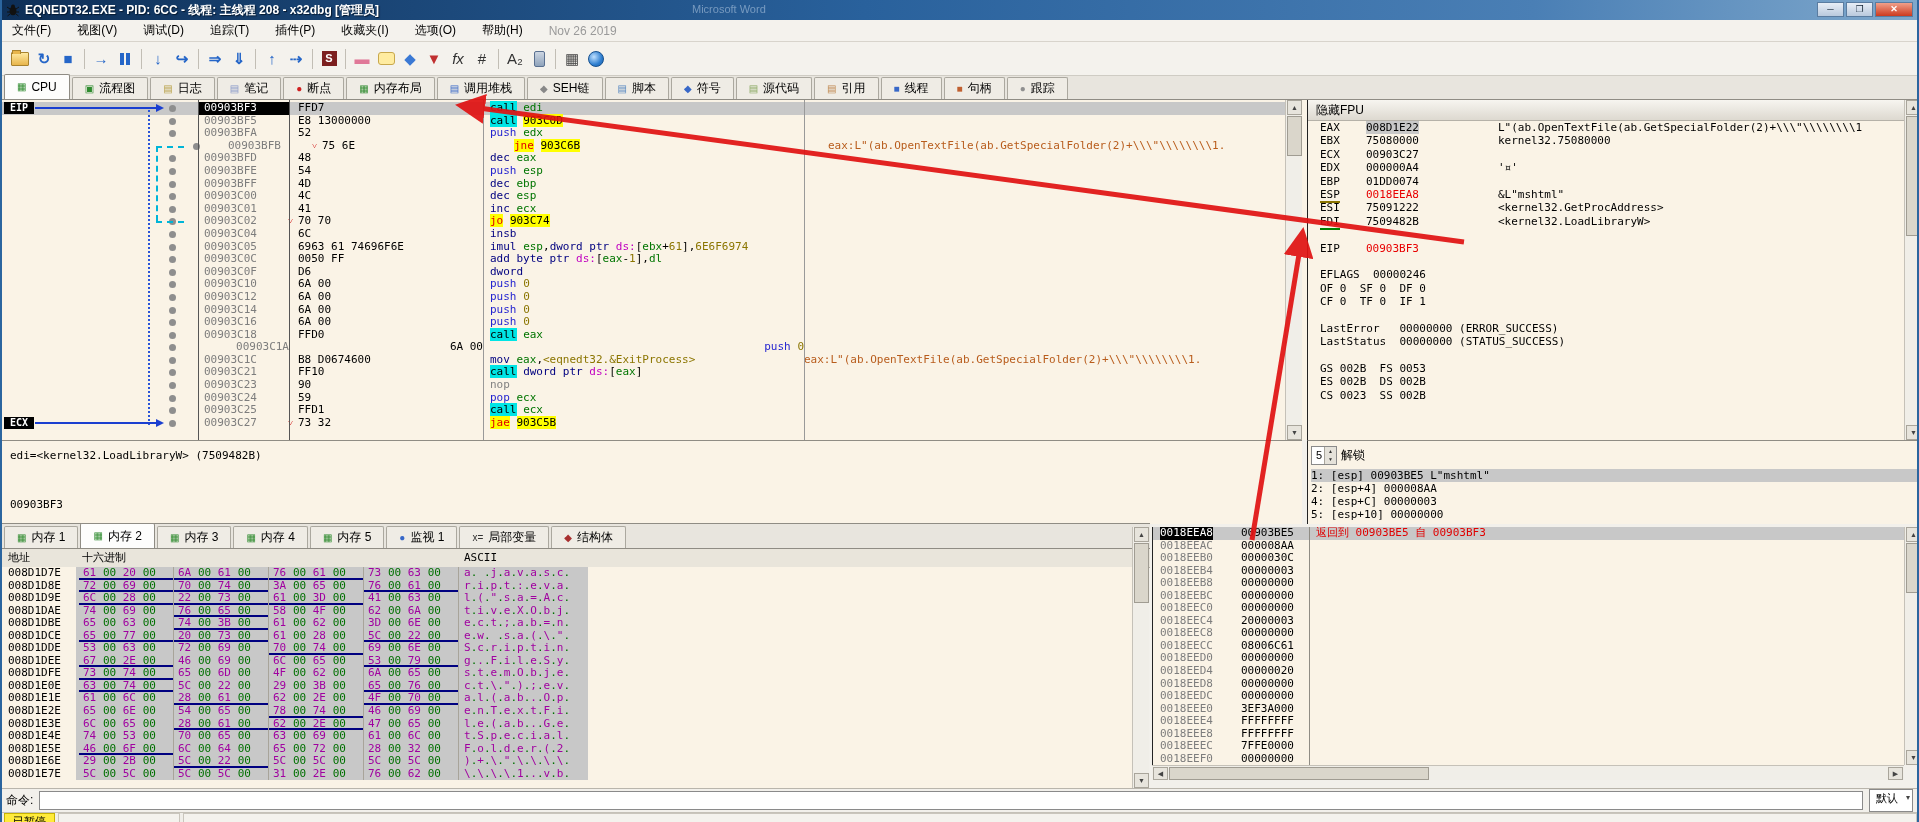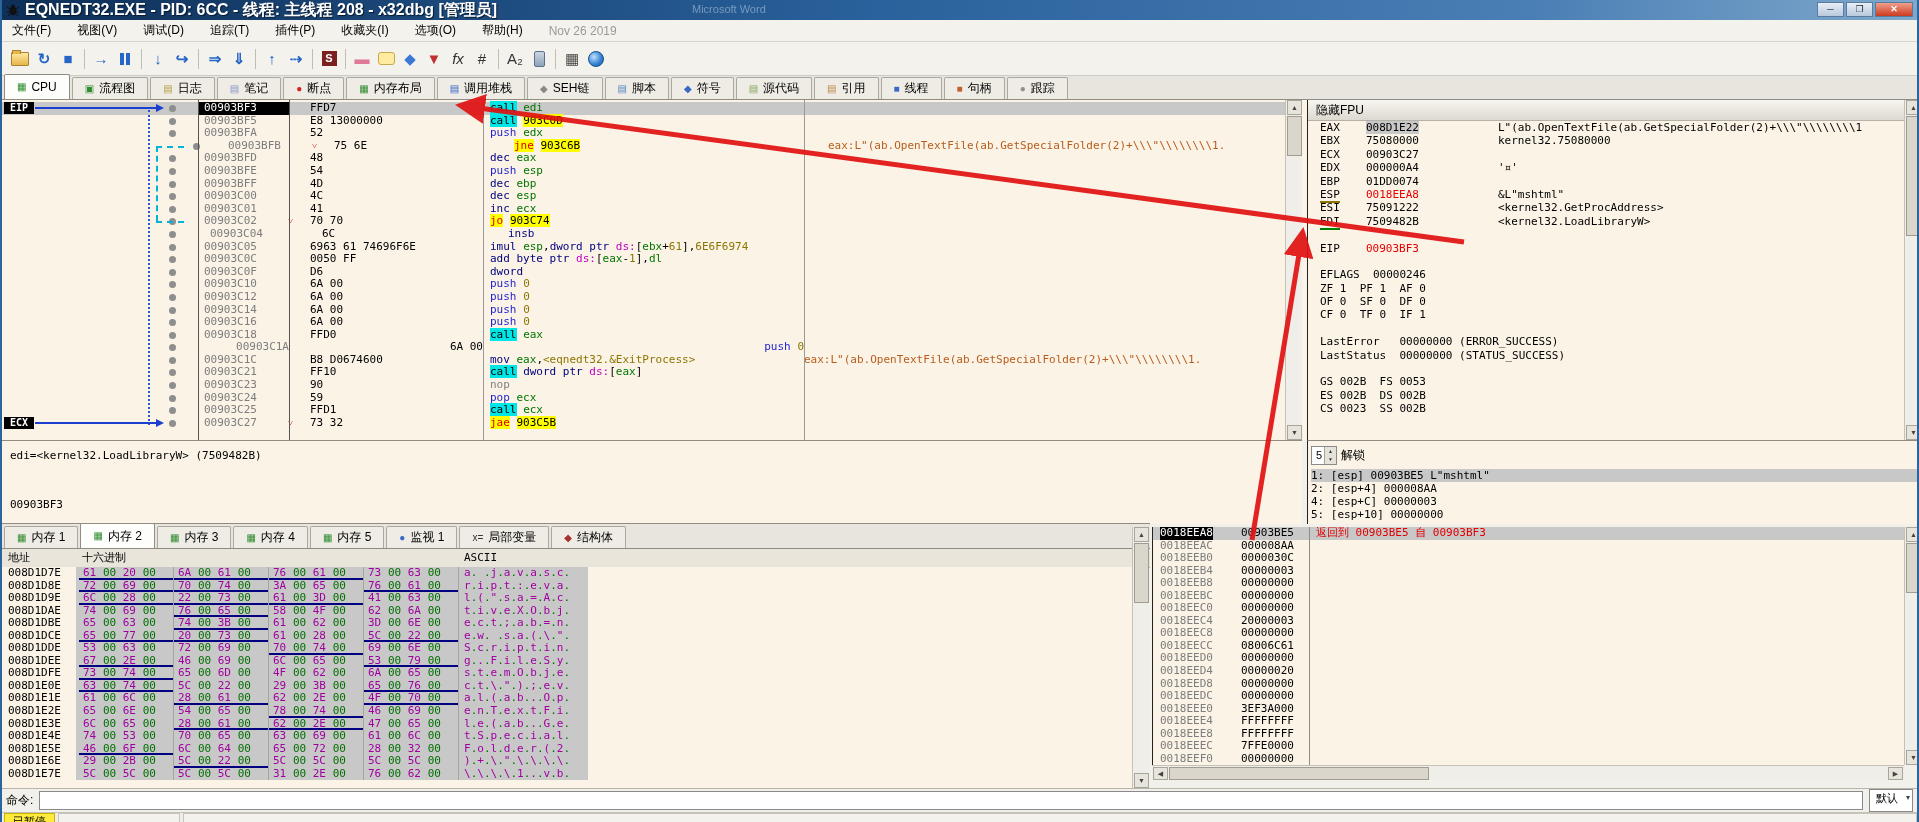--- a/index.html
+++ b/index.html
@@ -4,21 +4,21 @@
 <style>
   html,body{margin:0;padding:0;background:#9db3c8;}
   .win{position:relative;width:1919px;height:822px;overflow:hidden;background:#F2F0EB;
        font-family:"Liberation Sans",sans-serif;font-size:12px;color:#000;
        border-left:2px solid #2b659f;border-right:2px solid #2b659f;box-sizing:border-box;}
   .mono{font-family:"DejaVu Sans Mono",monospace;}
   
   .titlebar{position:absolute;left:0;top:0;width:100%;height:20px;
     background:linear-gradient(90deg,#0e2f57,#29619c 45%,#4a7fb5 80%,#7fa8cc);
     color:#fff;display:flex;align-items:center;padding-left:4px;box-sizing:border-box;}
-  .titlebar .ttl{font-size:16px;font-weight:bold;text-shadow:1px 1px 1px #05182e;white-space:nowrap;}
+  .titlebar .ttl{font-size:12px;font-weight:bold;text-shadow:1px 1px 1px #05182e;white-space:nowrap;}
   .bugicon{width:14px;height:14px;margin-right:5px;flex:none;}
   .watermark{position:absolute;left:690px;top:3px;color:rgba(200,218,238,.5);font-size:11px;}
   .winbtns{position:absolute;right:4px;top:2px;display:flex;gap:2px;}
   .wbtn{width:27px;height:15px;background:linear-gradient(#e8eef6,#b9c9dd);border:1px solid #5a7ca0;
         font-size:9px;line-height:13px;text-align:center;color:#123;box-sizing:border-box;}
   .wbtn.close{width:38px;background:linear-gradient(#f0a08a,#cc3a1f);color:#fff;font-weight:bold;}
   
   .menubar{position:absolute;left:0;top:20px;width:100%;height:22px;background:#F4F2ED;
     border-bottom:1px solid #d8d4cc;display:flex;align-items:center;gap:26px;padding-left:10px;box-sizing:border-box;font-size:12px;}
   .menubar .mdate{color:#9a9a9a;}
@@ -43,21 +43,21 @@
   .tabico{font-size:10px;line-height:10px;}
   
   .cpuwrap{position:absolute;left:0;top:100px;width:100%;height:340px;background:#FAF3E6;}
   .disasm{position:absolute;left:0;top:0;width:1283px;height:340px;overflow:hidden;background:#FAF3E6;}
   .dr{display:grid;grid-template-columns:196px 91px 194px 321px 1fr;height:12.6px;line-height:12.6px;font-size:11px;white-space:pre;}
   .dr .gut{position:relative;}
   .dot{position:absolute;right:22px;top:3px;width:7px;height:7px;border-radius:50%;background:#8e8e8e;}
   .dr .adr{color:#7d7d7d;padding-left:6px;}
   .dr.sel{background:#C8C8C8;}
   .dr.sel .adr{background:#000;color:#fff;}
-  .dr .byt{color:#000;padding-left:21px;position:relative;}
+  .dr .byt{color:#000;padding-left:9px;position:relative;}
   .jdmark{position:absolute;left:-1px;top:0;color:#c00;font-size:9px;}
   .dr .ins{padding-left:7px;}
   .dr .cmt{color:#B85C1C;overflow:hidden;}
   .mn{color:#000080}.pu{color:#1f1fd0}.rg{color:#007500}.nm{color:#8b7500}
   .sg{color:#c000c0}.gy{color:#828282}
   .ca{background:#00e5e5;color:#000}
   .jm{background:#ffff00;color:#e00000}
   .tg{background:#ffff00;color:#000}
   .vline{position:absolute;top:0;height:100%;width:1px;pointer-events:none;}
   .eiplab{position:absolute;left:2px;width:30px;height:12px;background:#000;color:#fff;
@@ -296,21 +296,21 @@
         <div class="dr sel" style="margin-top: 2px;"><div class="gut"><span class="dot"></span></div><div class="adr">00903BF3</div><div class="byt"><span>FFD7</span></div><div class="ins"><span class="ca">call</span><span> </span><span class="rg">edi</span></div><div class="cmt"></div></div>
         <div class="dr" style="margin-top: 0px;"><div class="gut"><span class="dot"></span></div><div class="adr">00903BF5</div><div class="byt"><span>E8 13000000</span></div><div class="ins"><span class="ca">call</span><span> </span><span class="tg">903C0D</span></div><div class="cmt"></div></div>
         <div class="dr" style="margin-top: 0px;"><div class="gut"><span class="dot"></span></div><div class="adr">00903BFA</div><div class="byt"><span>52</span></div><div class="ins"><span class="pu">push</span><span> </span><span class="rg">edx</span></div><div class="cmt"></div></div>
         <div class="dr" style="margin-top: 0px; margin-left: 24px;"><div class="gut"><span class="dot"></span></div><div class="adr">00903BFB</div><div class="byt"><span class="jdmark">˅</span><span>75 6E</span></div><div class="ins"><span class="jm">jne</span><span> </span><span class="tg">903C6B</span></div><div class="cmt">eax:L"(ab.OpenTextFile(ab.GetSpecialFolder(2)+\\\"\\\\\\\\1.</div></div>
         <div class="dr" style="margin-top: 0px;"><div class="gut"><span class="dot"></span></div><div class="adr">00903BFD</div><div class="byt"><span>48</span></div><div class="ins"><span class="mn">dec</span><span> </span><span class="rg">eax</span></div><div class="cmt"></div></div>
         <div class="dr" style="margin-top: 0px;"><div class="gut"><span class="dot"></span></div><div class="adr">00903BFE</div><div class="byt"><span>54</span></div><div class="ins"><span class="pu">push</span><span> </span><span class="rg">esp</span></div><div class="cmt"></div></div>
         <div class="dr" style="margin-top: 0px;"><div class="gut"><span class="dot"></span></div><div class="adr">00903BFF</div><div class="byt"><span>4D</span></div><div class="ins"><span class="mn">dec</span><span> </span><span class="rg">ebp</span></div><div class="cmt"></div></div>
         <div class="dr" style="margin-top: 0px;"><div class="gut"><span class="dot"></span></div><div class="adr">00903C00</div><div class="byt"><span>4C</span></div><div class="ins"><span class="mn">dec</span><span> </span><span class="rg">esp</span></div><div class="cmt"></div></div>
         <div class="dr" style="margin-top: 0px;"><div class="gut"><span class="dot"></span></div><div class="adr">00903C01</div><div class="byt"><span>41</span></div><div class="ins"><span class="mn">inc</span><span> </span><span class="rg">ecx</span></div><div class="cmt"></div></div>
         <div class="dr" style="margin-top: 0px;"><div class="gut"><span class="dot"></span></div><div class="adr">00903C02</div><div class="byt"><span class="jdmark">˅</span><span>70 70</span></div><div class="ins"><span class="jm">jo</span><span> </span><span class="tg">903C74</span></div><div class="cmt"></div></div>
-        <div class="dr" style="margin-top: 0px; gap: 6px;"><div class="gut"><span class="dot"></span></div><div class="adr">00903C04</div><div class="byt"><span>6C</span></div><div class="ins"><span class="mn">insb</span></div><div class="cmt"></div></div>
+        <div class="dr" style="margin-top: 0px;"><div class="gut"><span class="dot"></span></div><div class="adr">00903C04</div><div class="byt"><span>6C</span></div><div class="ins"><span class="mn">insb</span></div><div class="cmt"></div></div>
         <div class="dr" style="margin-top: 0px;"><div class="gut"><span class="dot"></span></div><div class="adr">00903C05</div><div class="byt"><span>6963 61 74696F6E</span></div><div class="ins"><span class="mn">imul</span><span> </span><span class="rg">esp</span><span>,</span><span class="mn">dword ptr </span><span class="sg">ds:</span><span>[</span><span class="rg">ebx</span><span>+</span><span class="nm">61</span><span>]</span><span>,</span><span class="nm">6E6F6974</span></div><div class="cmt"></div></div>
         <div class="dr" style="margin-top: 0px;"><div class="gut"><span class="dot"></span></div><div class="adr">00903C0C</div><div class="byt"><span>0050 FF</span></div><div class="ins"><span class="mn">add</span><span> </span><span class="mn">byte ptr </span><span class="sg">ds:</span><span>[</span><span class="rg">eax</span><span>-</span><span class="nm">1</span><span>]</span><span>,</span><span class="rg">dl</span></div><div class="cmt"></div></div>
         <div class="dr" style="margin-top: 0px;"><div class="gut"><span class="dot"></span></div><div class="adr">00903C0F</div><div class="byt"><span>D6</span></div><div class="ins"><span class="mn">dword</span></div><div class="cmt"></div></div>
         <div class="dr" style="margin-top: 0px;"><div class="gut"><span class="dot"></span></div><div class="adr">00903C10</div><div class="byt"><span>6A 00</span></div><div class="ins"><span class="pu">push</span><span> </span><span class="nm">0</span></div><div class="cmt"></div></div>
         <div class="dr" style="margin-top: 0px;"><div class="gut"><span class="dot"></span></div><div class="adr">00903C12</div><div class="byt"><span>6A 00</span></div><div class="ins"><span class="pu">push</span><span> </span><span class="nm">0</span></div><div class="cmt"></div></div>
         <div class="dr" style="margin-top: 0px;"><div class="gut"><span class="dot"></span></div><div class="adr">00903C14</div><div class="byt"><span>6A 00</span></div><div class="ins"><span class="pu">push</span><span> </span><span class="nm">0</span></div><div class="cmt"></div></div>
         <div class="dr" style="margin-top: 0px;"><div class="gut"><span class="dot"></span></div><div class="adr">00903C16</div><div class="byt"><span>6A 00</span></div><div class="ins"><span class="pu">push</span><span> </span><span class="nm">0</span></div><div class="cmt"></div></div>
         <div class="dr" style="margin-top: 0px;"><div class="gut"><span class="dot"></span></div><div class="adr">00903C18</div><div class="byt"><span>FFD0</span></div><div class="ins"><span class="ca">call</span><span> </span><span class="rg">eax</span></div><div class="cmt"></div></div>
         <div class="dr" style="margin-top: 0px; text-align: right;"><div class="gut"><span class="dot"></span></div><div class="adr">00903C1A</div><div class="byt"><span>6A 00</span></div><div class="ins"><span class="pu">push</span><span> </span><span class="nm">0</span></div><div class="cmt"></div></div>
         <div class="dr" style="margin-top: 0px;"><div class="gut"><span class="dot"></span></div><div class="adr">00903C1C</div><div class="byt"><span>B8 D0674600</span></div><div class="ins"><span class="mn">mov</span><span> </span><span class="rg">eax</span><span>,</span><span class="nm">&lt;eqnedt32.&amp;ExitProcess&gt;</span></div><div class="cmt">eax:L"(ab.OpenTextFile(ab.GetSpecialFolder(2)+\\\"\\\\\\\\1.</div></div>
@@ -345,21 +345,20 @@
           <div class="rrow"><span class="rn">ECX</span><span class="rv">00903C27</span></div>
           <div class="rrow"><span class="rn">EDX</span><span class="rv">000000A4</span><span class="ri">'¤'</span></div>
           <div class="rrow"><span class="rn">EBP</span><span class="rv">01DD0074</span></div>
           <div class="rrow"><span class="rn u-gold">ESP</span><span class="rv red">0018EEA8</span><span class="ri">&amp;L"mshtml"</span></div>
           <div class="rrow"><span class="rn">ESI</span><span class="rv">75091222</span><span class="ri">&lt;kernel32.GetProcAddress&gt;</span></div>
           <div class="rrow"><span class="rn u-green">EDI</span><span class="rv">7509482B</span><span class="ri">&lt;kernel32.LoadLibraryW&gt;</span></div>
           <div class="rrow"></div>
           <div class="rrow"><span class="rn">EIP</span><span class="rv red">00903BF3</span></div>
           <div class="rrow"></div>
           <div class="rrow"><span class="rtext">EFLAGS  00000246</span></div>
-          <div class="rrow"><span class="rtext">ZF 1  PF 1  AF 0</span></div>
           <div class="rrow"><span class="rtext">OF 0  SF 0  DF 0</span></div>
           <div class="rrow"><span class="rtext">CF 0  TF 0  IF 1</span></div>
           <div class="rrow"></div>
           <div class="rrow"><span class="rtext">LastError   00000000 (ERROR_SUCCESS)</span></div>
           <div class="rrow"><span class="rtext">LastStatus  00000000 (STATUS_SUCCESS)</span></div>
           <div class="rrow"></div>
           <div class="rrow"><span class="rtext">GS 002B  FS 0053</span></div>
           <div class="rrow"><span class="rtext">ES 002B  DS 002B</span></div>
           <div class="rrow"><span class="rtext">CS 0023  SS 002B</span></div>
         </div>

